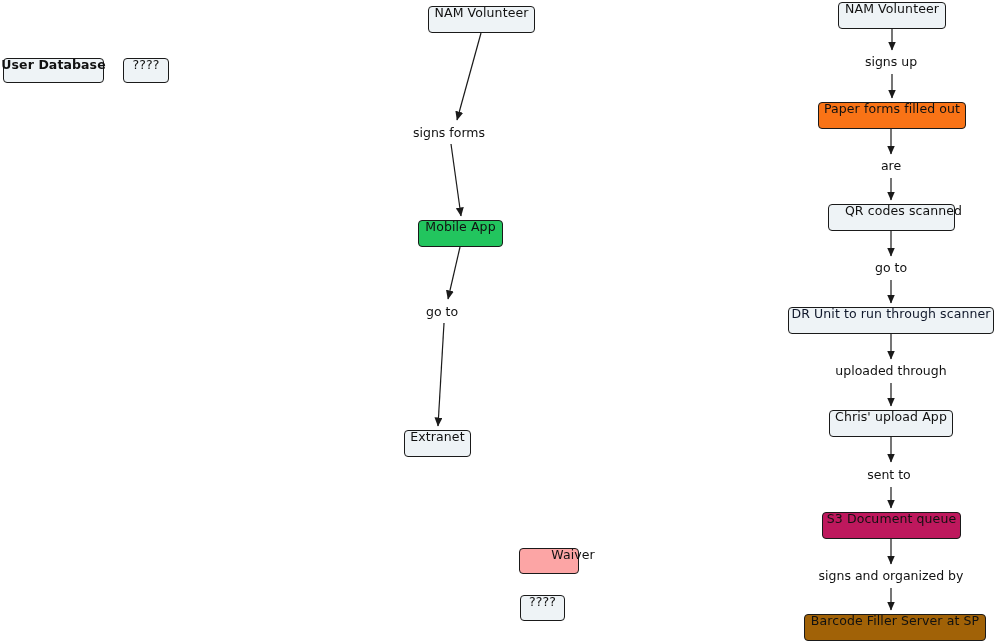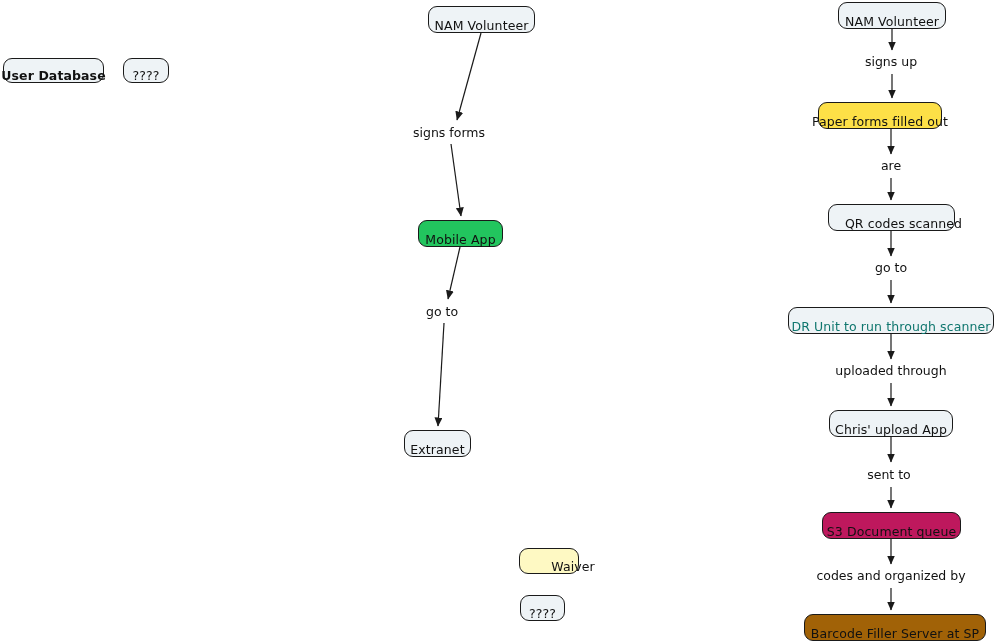--- a/index.html
+++ b/index.html
@@ -24,26 +24,26 @@
     top: 0;
     width: 996px;
     height: 641px;
     pointer-events: none;
   }
   .node {
     position: absolute;
     box-sizing: border-box;
     background: #eef3f6;
     border: 1px solid #1a1a1a;
-    border-radius: 9px;
+    border-radius: 4px;
     color: #111111;
     font-size: 12.5px;
     line-height: 1;
     display: flex;
-    align-items: flex-end;
+    align-items: flex-start;
     justify-content: center;
     white-space: nowrap;
     letter-spacing: 0.1px;
   }
   .edge-label {
     position: absolute;
     color: #111111;
     font-size: 12.5px;
     line-height: 1;
     white-space: nowrap;
@@ -92,52 +92,52 @@
       </div>
       <div class="node" style="left: 428px; top: 6px; width: 107px; height: 27px; background: rgb(238, 243, 246); border-color: rgb(26, 26, 26); color: rgb(17, 17, 17);">
         <span>NAM Volunteer</span>
       </div>
       <div class="node" style="left: 418px; top: 220px; width: 85px; height: 27px; background: #22c55e; border-color: rgb(26, 26, 26); color: rgb(17, 17, 17);">
         <span>Mobile App</span>
       </div>
       <div class="node" style="left: 404px; top: 430px; width: 67px; height: 27px; background: rgb(238, 243, 246); border-color: rgb(26, 26, 26); color: rgb(17, 17, 17);">
         <span>Extranet</span>
       </div>
-      <div class="node" style="left: 519px; top: 548px; width: 60px; height: 26px; background: #fef9c3; border-color: rgb(26, 26, 26); color: rgb(17, 17, 17); padding-left: 48px;">
+      <div class="node" style="left: 519px; top: 548px; width: 60px; height: 26px; background: #fca5a5; border-color: rgb(26, 26, 26); color: rgb(17, 17, 17); padding-left: 48px;">
         <span>Waiver</span>
       </div>
       <div class="node" style="left: 520px; top: 595px; width: 45px; height: 26px; background: rgb(238, 243, 246); border-color: rgb(26, 26, 26); color: rgb(17, 17, 17);">
         <span>????</span>
       </div>
       <div class="node" style="left: 838px; top: 2px; width: 108px; height: 27px; background: rgb(238, 243, 246); border-color: rgb(26, 26, 26); color: rgb(17, 17, 17);">
         <span>NAM Volunteer</span>
       </div>
-      <div class="node" style="left: 818px; top: 102px; width: 124px; height: 27px; background: #fde047; border-color: rgb(26, 26, 26); color: rgb(17, 17, 17);">
+      <div class="node" style="left: 818px; top: 102px; width: 148px; height: 27px; background: #f97316; border-color: rgb(26, 26, 26); color: rgb(17, 17, 17);">
         <span>Paper forms filled out</span>
       </div>
       <div class="node" style="left: 828px; top: 204px; width: 127px; height: 27px; background: rgb(238, 243, 246); border-color: rgb(26, 26, 26); color: rgb(17, 17, 17); padding-left: 24px;">
         <span>QR codes scanned</span>
       </div>
-      <div class="node" style="left: 788px; top: 307px; width: 206px; height: 27px; background: rgb(238, 243, 246); border-color: rgb(26, 26, 26); color: #0f766e;">
+      <div class="node" style="left: 788px; top: 307px; width: 206px; height: 27px; background: rgb(238, 243, 246); border-color: rgb(26, 26, 26); color: #0f172a;">
         <span>DR Unit to run through scanner</span>
       </div>
       <div class="node" style="left: 829px; top: 410px; width: 124px; height: 27px; background: rgb(238, 243, 246); border-color: rgb(26, 26, 26); color: rgb(17, 17, 17);">
         <span>Chris' upload App</span>
       </div>
       <div class="node" style="left: 822px; top: 512px; width: 139px; height: 27px; background: #be185d; border-color: rgb(26, 26, 26); color: rgb(17, 17, 17);">
         <span>S3 Document queue</span>
       </div>
       <div class="node" style="left: 804px; top: 614px; width: 182px; height: 27px; background: #a16207; border-color: rgb(26, 26, 26); color: rgb(17, 17, 17);">
         <span>Barcode Filler Server at SP</span>
       </div>
     </div>
   <div id="label-layer">
       <div class="edge-label" style="left: 449px; top: 133px; color: rgb(17, 17, 17);">signs forms</div>
       <div class="edge-label" style="left: 442px; top: 312px; color: rgb(17, 17, 17);">go to</div>
       <div class="edge-label" style="left: 891px; top: 62px; color: rgb(17, 17, 17);">signs up</div>
       <div class="edge-label" style="left: 891px; top: 166px; color: rgb(17, 17, 17);">are</div>
       <div class="edge-label" style="left: 891px; top: 268px; color: rgb(17, 17, 17);">go to</div>
       <div class="edge-label" style="left: 891px; top: 371px; color: rgb(17, 17, 17);">uploaded through</div>
       <div class="edge-label" style="left: 889px; top: 475px; color: rgb(17, 17, 17);">sent to</div>
-      <div class="edge-label" style="left: 891px; top: 576px; color: rgb(17, 17, 17);">codes and organized by</div>
+      <div class="edge-label" style="left: 891px; top: 576px; color: rgb(17, 17, 17);">signs and organized by</div>
     </div>
 
 </div>
 
 </body></html>

